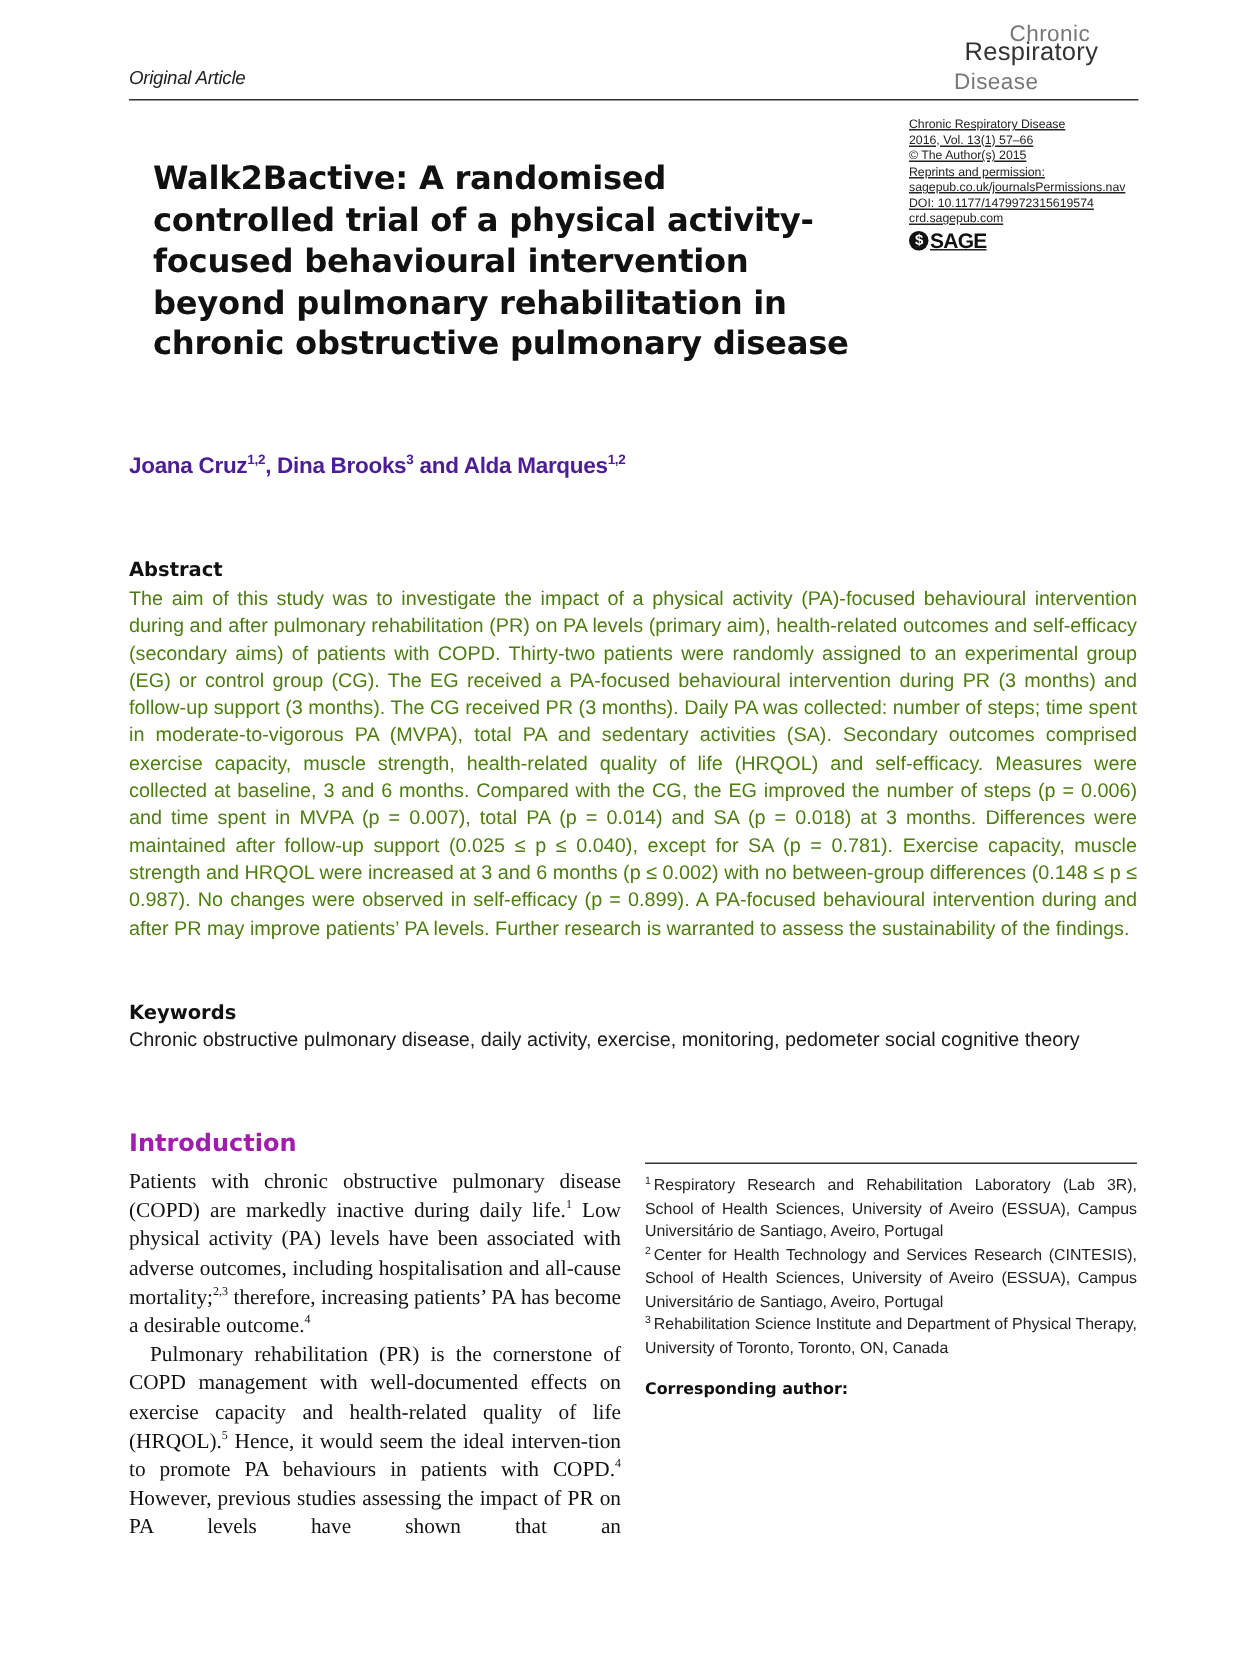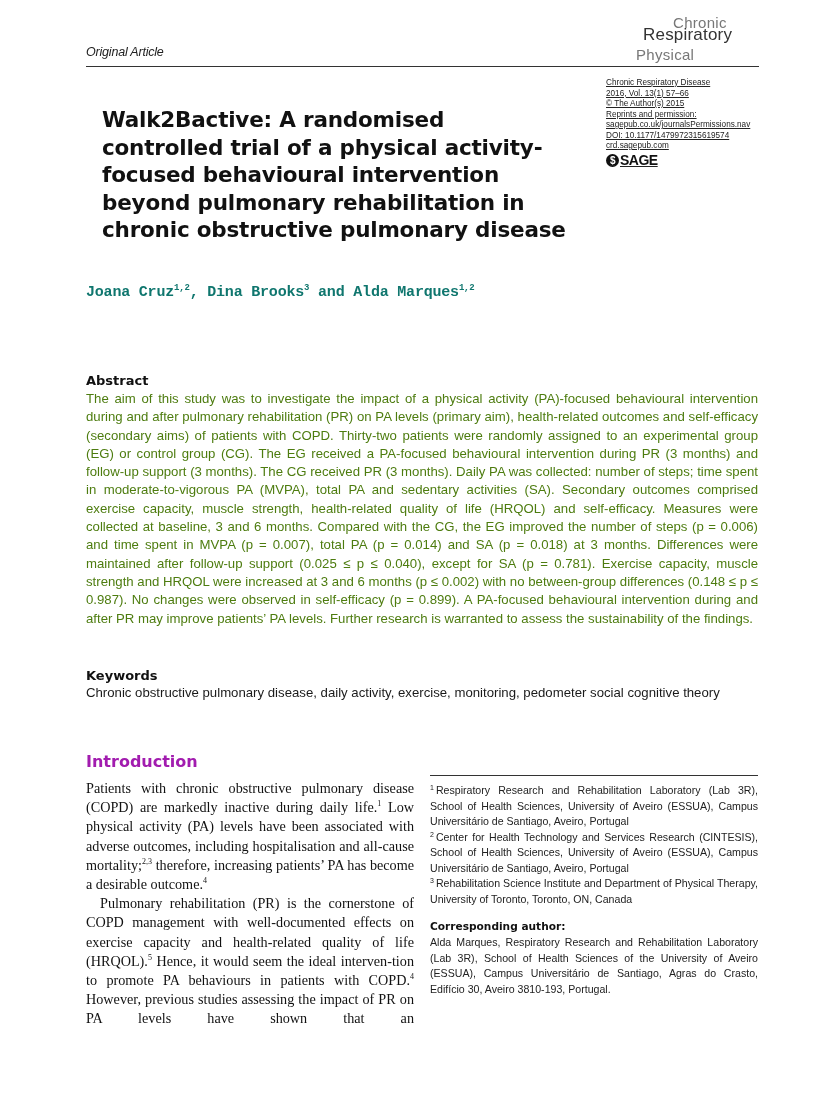--- a/index.html
+++ b/index.html
@@ -13,21 +13,21 @@
   #journal-logo .l2 { position: absolute; left: 15px; top: 11px; font-size: 17px; color: #333; letter-spacing: 0.2px; }
   #journal-logo .l3 { position: absolute; left: 8px; top: 32px; font-size: 15px; color: #777; letter-spacing: 0.3px; }
 
   #journal-meta { position: absolute; left: 606px; top: 78px; font-family: "Liberation Sans", sans-serif; font-size: 8.2px; line-height: 10.5px; color: #222; text-decoration: underline; }
   #journal-meta div { white-space: nowrap; }
   #sage-logo { display: flex; align-items: center; margin-top: 2px; font-family: "Liberation Sans", sans-serif; font-weight: bold; font-size: 14px; letter-spacing: -0.5px; color: #111; }
   #sage-logo .s-circle { display: inline-block; width: 13px; height: 13px; border-radius: 50%; background: #111; color: #fff; font-size: 10px; line-height: 13px; text-align: center; margin-right: 1px; }
 
   #article-title { position: absolute; left: 86px; top: 90px; width: 470px; font-family: "DejaVu Sans", sans-serif; font-weight: bold; font-size: 21.5px; line-height: 27.5px; color: #111; letter-spacing: -0.2px; }
 
-  #authors { position: absolute; left: 86px; top: 284px; font-family: Liberation Mono, monospace; font-weight: bold; font-size: 15px; color: #0f766e; letter-spacing: -0.2px; }
+  #authors { position: absolute; left: 86px; top: 302px; font-family: Liberation Sans, sans-serif; font-weight: bold; font-size: 15px; color: #4c1d95; letter-spacing: -0.2px; }
   #authors sup { font-size: 9px; vertical-align: 6px; line-height: 0; }
 
   #abstract-heading { position: absolute; left: 86px; top: 373px; font-family: "DejaVu Sans", sans-serif; font-weight: bold; font-size: 13px; color: #111; }
   #abstract-body { position: absolute; left: 86px; top: 390px; width: 672px; font-family: "Liberation Sans", sans-serif; font-size: 13.2px; line-height: 18.3px; text-align: justify; color: #4d7c0f; }
 
   #keywords-heading { position: absolute; left: 86px; top: 668px; font-family: "DejaVu Sans", sans-serif; font-weight: bold; font-size: 13px; color: #111; }
   #keywords-body { position: absolute; left: 86px; top: 685px; font-family: "Liberation Sans", sans-serif; font-size: 13.2px; color: #1a1a1a; white-space: nowrap; }
 
   #intro-heading { position: absolute; left: 86px; top: 752px; font-family: "DejaVu Sans", sans-serif; font-weight: bold; font-size: 16px; color: #a21caf; }
   #intro-body { position: absolute; left: 86px; top: 779px; width: 328px; font-family: "Liberation Serif", serif; font-size: 14.2px; line-height: 19.2px; text-align: justify; color: #111; }
@@ -46,21 +46,21 @@
 </style>
 </head>
 <body>
 
 <div id="section-label">Original Article</div>
 <div id="header-rule"></div>
 
 <div id="journal-logo">
   <span class="l1">Chronic</span>
   <span class="l2">Respiratory</span>
-  <span class="l3">Physical</span>
+  <span class="l3">Disease</span>
 </div>
 
 <div id="journal-meta">
   <div>Chronic Respiratory Disease</div>
   <div>2016, Vol. 13(1) 57–66</div>
   <div>© The Author(s) 2015</div>
   <div>Reprints and permission:</div>
   <div>sagepub.co.uk/journalsPermissions.nav</div>
   <div>DOI: 10.1177/1479972315619574</div>
   <div>crd.sagepub.com</div>
@@ -86,14 +86,13 @@
   </div>
 
 <div id="footnote-rule"></div>
 <div id="affiliations">
     <div><sup>1</sup>Respiratory Research and Rehabilitation Laboratory (Lab 3R), School of Health Sciences, University of Aveiro (ESSUA), Campus Universitário de Santiago, Aveiro, Portugal</div>
     <div><sup>2</sup>Center for Health Technology and Services Research (CINTESIS), School of Health Sciences, University of Aveiro (ESSUA), Campus Universitário de Santiago, Aveiro, Portugal</div>
     <div><sup>3</sup>Rehabilitation Science Institute and Department of Physical Therapy, University of Toronto, Toronto, ON, Canada</div>
   </div>
 <div id="corr-heading">Corresponding author:</div>
 <div id="corr-body">
-  <div>Alda Marques, Respiratory Research and Rehabilitation Laboratory (Lab 3R), School of Health Sciences of the University of Aveiro (ESSUA), Campus Universitário de Santiago, Agras do Crasto, Edifício 30, Aveiro 3810-193, Portugal.</div>
 </div>
 
 </body></html>

